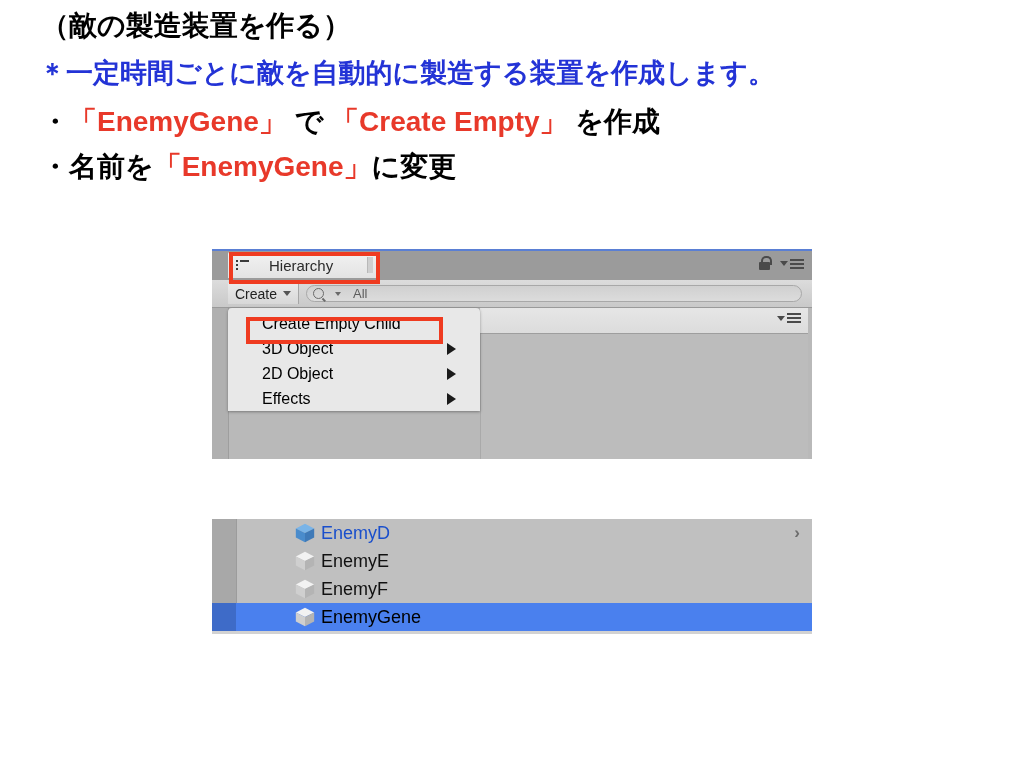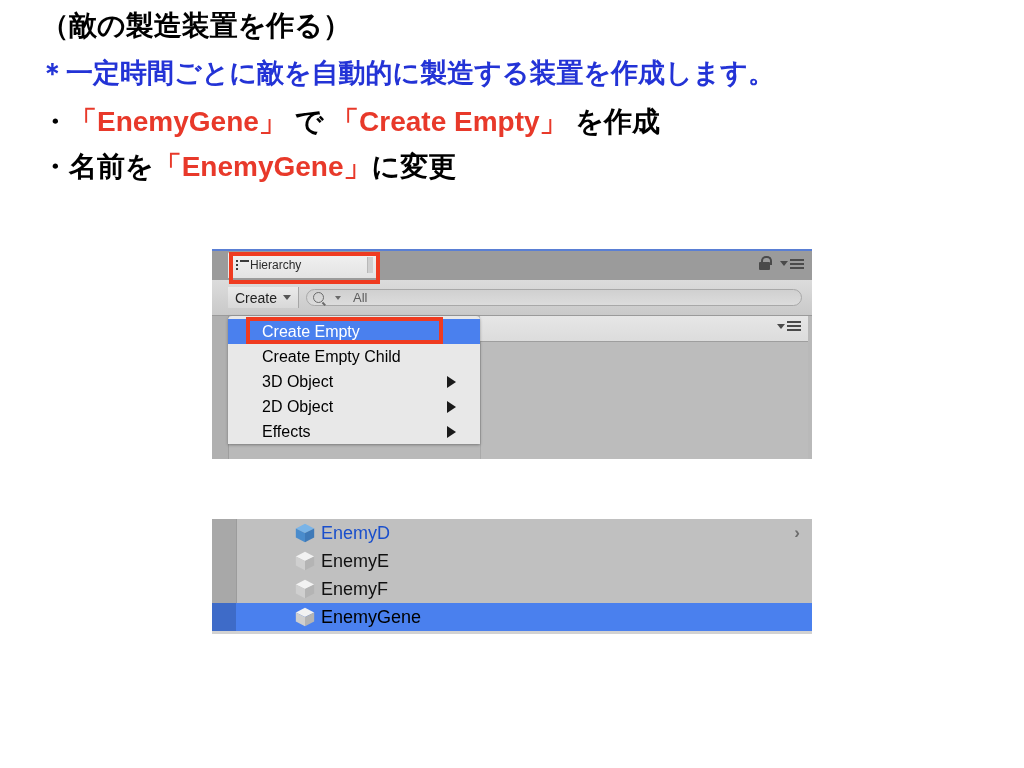--- a/index.html
+++ b/index.html
@@ -78,22 +78,22 @@
   .tab {
     position: absolute;
     left: 16px;
     top: 1px;
     height: 26px;
     padding: 0 14px 0 8px;
     background: linear-gradient(180deg,#f2f2f2 0%,#e3e3e3 100%);
     border-radius: 2px 2px 0 0;
     display: flex;
     align-items: center;
-    gap: 1px;
-    font-size: 12px;
+    gap: 20px;
+    font-size: 15px;
     color: #2b2b2b;
     box-sizing: border-box;
     min-width: 148px;
   }
   .tab-icon {
     display: inline-block;
     width: 13px;
     height: 11px;
     position: relative;
   }
@@ -179,21 +179,21 @@
     display: block;
     height: 2px;
     background: #4a4a4a;
     margin-bottom: 2px;
     text-decoration: none;
   }
   .menu-icon .bars s:last-child { margin-bottom: 0; }
 
   .toolbar {
     position: relative;
-    height: 36px;
+    height: 28px;
     background: linear-gradient(180deg,#dcdcdc 0%,#c9c9c9 100%);
     border-bottom: 1px solid #9a9a9a;
     display: flex;
     align-items: center;
     padding-left: 16px;
     box-sizing: border-box;
   }
   .create-btn {
     height: 21px;
     padding: 0 7px;
@@ -471,23 +471,20 @@
         <span class="bars">
             <s></s>
             <s></s>
             <s></s>
           </span>
       </span>
     </div>
     <div class="body-right-pane"></div>
 
     <div class="ctx-menu">
-      <div class="ctx-item selected">
-        <span>Create Empty</span>
-      </div>
       <div class="ctx-item">
         <span>Create Empty Child</span>
       </div>
       <div class="ctx-item">
         <span>3D Object</span>
         <span class="arrow"></span>
       </div>
       <div class="ctx-item">
         <span>2D Object</span>
         <span class="arrow"></span>

